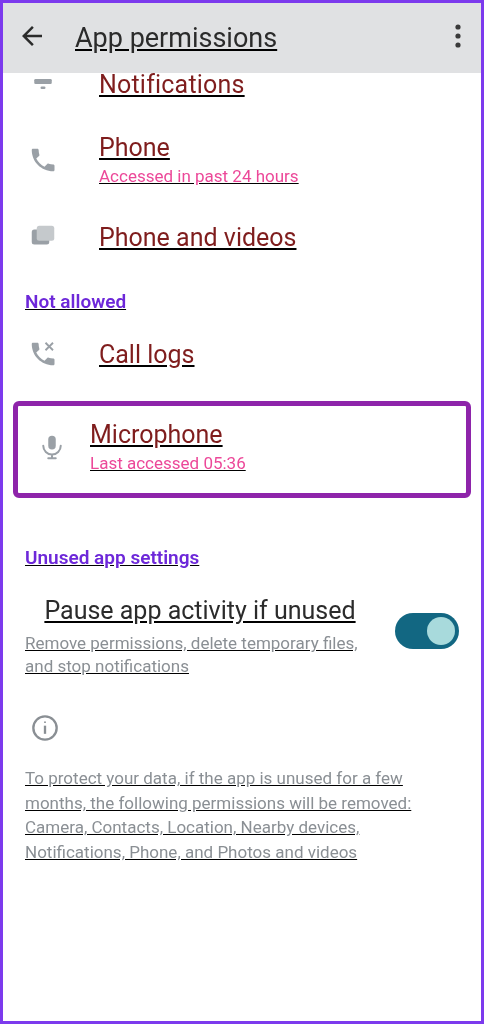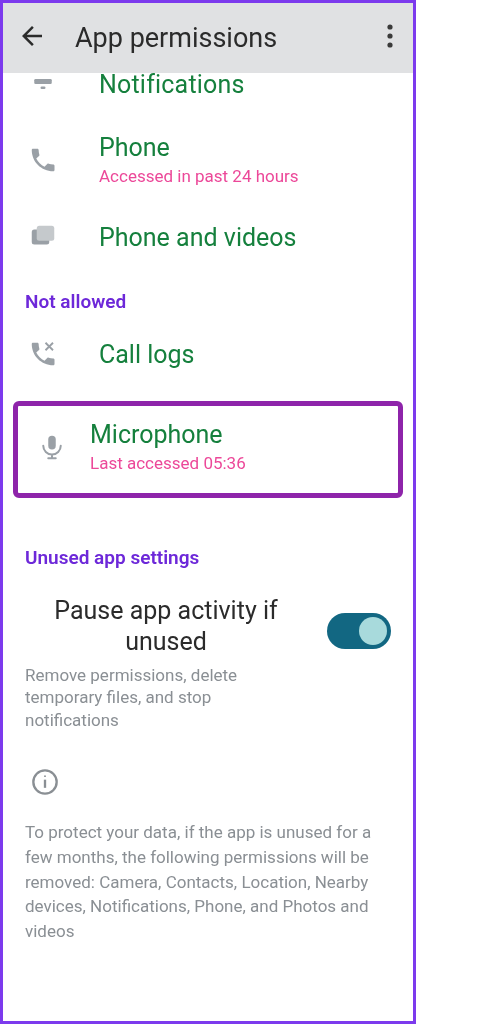--- a/index.html
+++ b/index.html
@@ -1,29 +1,29 @@
 <!DOCTYPE html>
 <html><head>
 <meta charset="utf-8">
 <style>
   * { box-sizing: border-box; margin: 0; padding: 0; }
   html, body { width: 500px; height: 1024px; font-family: Roboto, -apple-system, "Segoe UI", Arial, sans-serif; background: #fff; }
-  .frame { width: 416px; height: 1024px; border: 3px solid #7c3aed; position: relative; overflow: hidden; background:#fff; }
+  .frame { width: 484px; height: 1024px; border: 3px solid #7c3aed; position: relative; overflow: hidden; background:#fff;text-decoration:underline; }
   .appbar { height: 70px; background: #e0e1e3; display: flex; align-items: center; padding: 0 14px; gap: 28px; }
   .back-icon svg { width: 30px; height: 30px; }
   .appbar-title { font-size: 27px; color: #2b2b2b; font-weight: 400; }
   .overflow { margin-left: auto; padding: 8px 6px; }
   .overflow svg { width: 6px; height: 24px; }
   .overflow circle { fill: #3a3a3a; }
   .content { padding: 0 0 20px 0; }
   .row { display: flex; align-items: center; padding: 18px 20px; gap: 36px; }
   .row .icon-slot { width: 40px; display:flex; align-items:center; justify-content:center; color:#9aa0a6; }
   .row .icon-slot svg { width: 30px; height: 30px; fill:#9aa0a6; }
   .row .texts { display:flex; flex-direction:column; }
-  .row .label { font-size: 25px; color:#15803d; font-weight:400; }
+  .row .label { font-size: 25px; color:#7f1d1d; font-weight:400; }
   .row .sub { font-size: 17px; color:#ec4899; margin-top:4px; }
   .row.notif { padding-top: 2px; padding-bottom: 16px; margin-top:-6px;}
   .row.notif .label { letter-spacing: 0.2px; }
   .section-header { color:#6d28d9; font-size:19px; font-weight:600; padding: 20px 22px 8px 22px; }
   .highlight { border: 5px solid #8e24aa; border-radius: 6px; margin: 14px 10px 28px 10px; }
   .highlight .row { padding: 14px 14px 20px 14px; gap: 18px; }
   .pause-block { padding: 18px 22px 10px 22px; display:flex; align-items:flex-start; gap: 20px; }
   .pause-texts { flex:1; }
   .pause-title { font-size: 25px; color:#2b2b2b; line-height:1.25;text-align:center; }
   .pause-desc { font-size: 17px; color:#8a8f94; margin-top:6px; line-height:1.35; max-width: 360px;}

